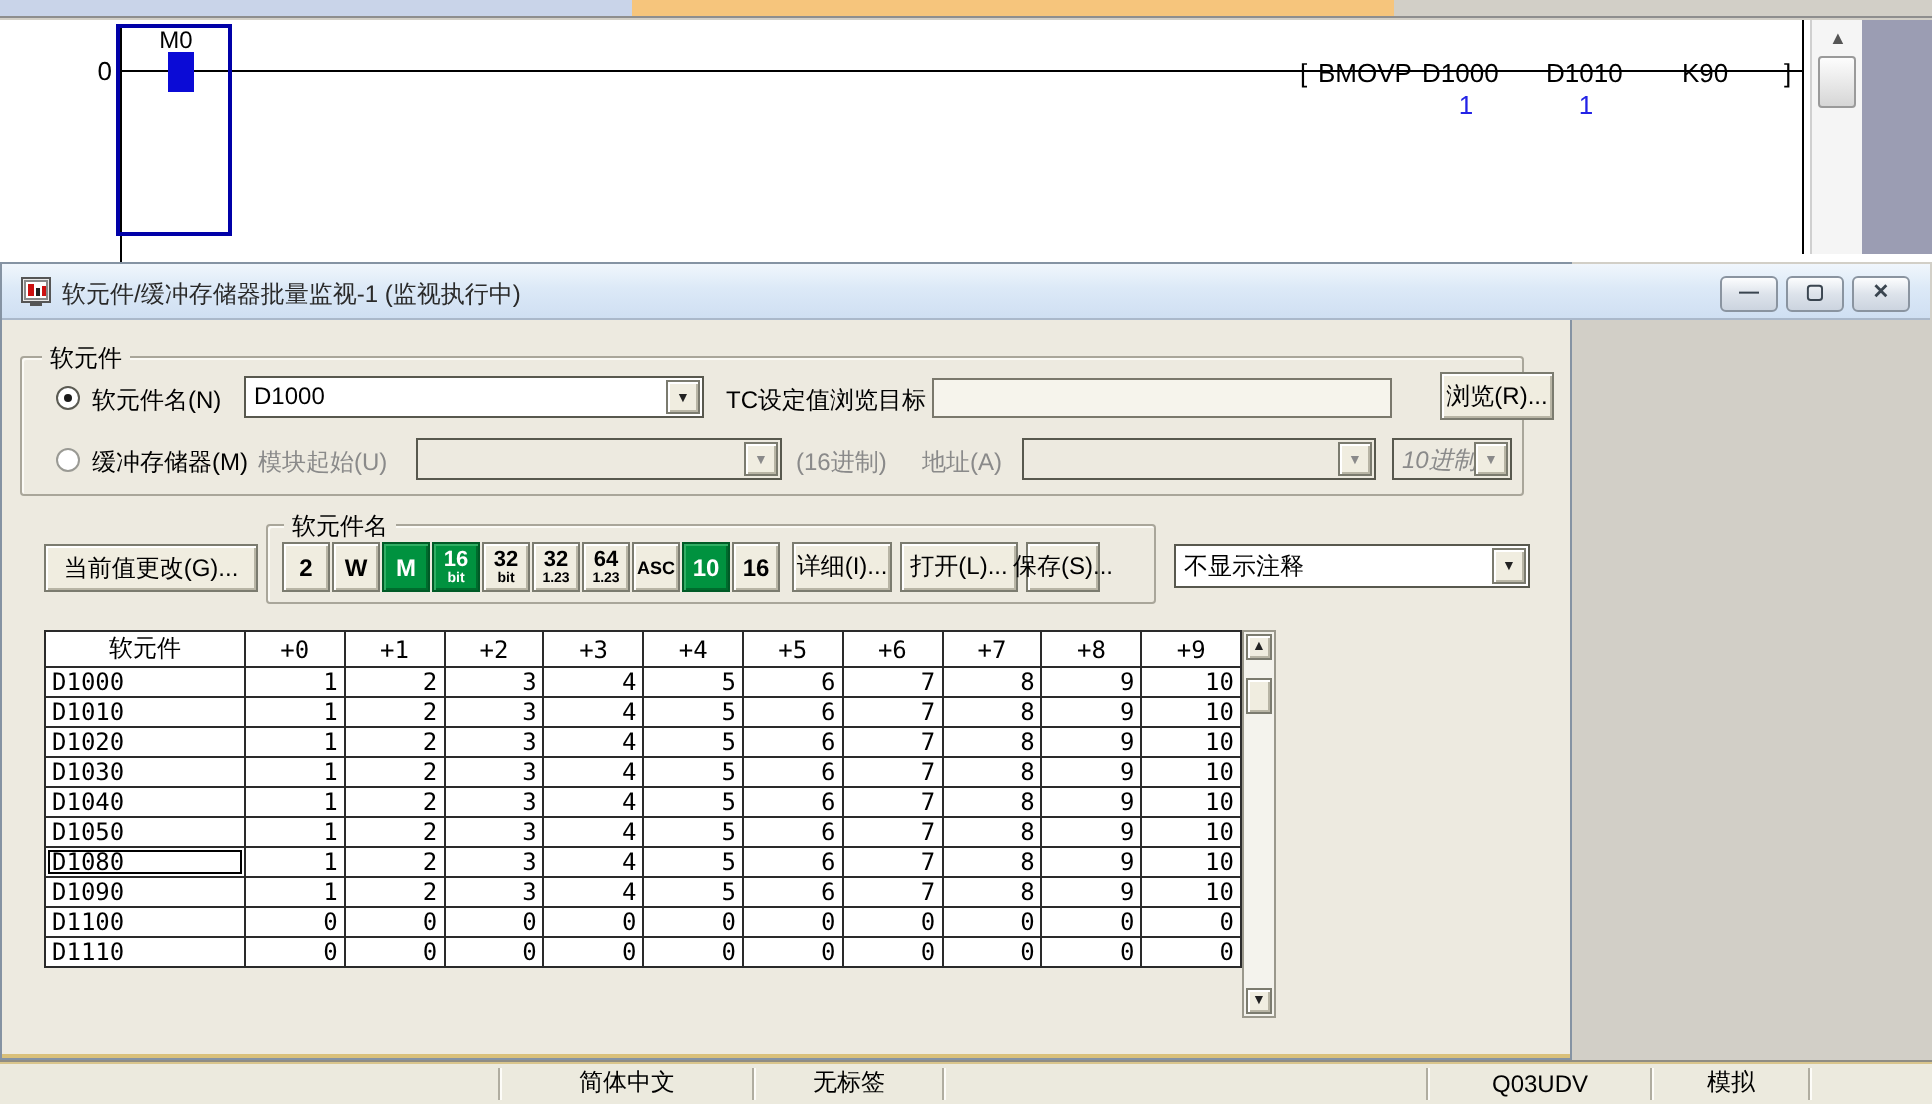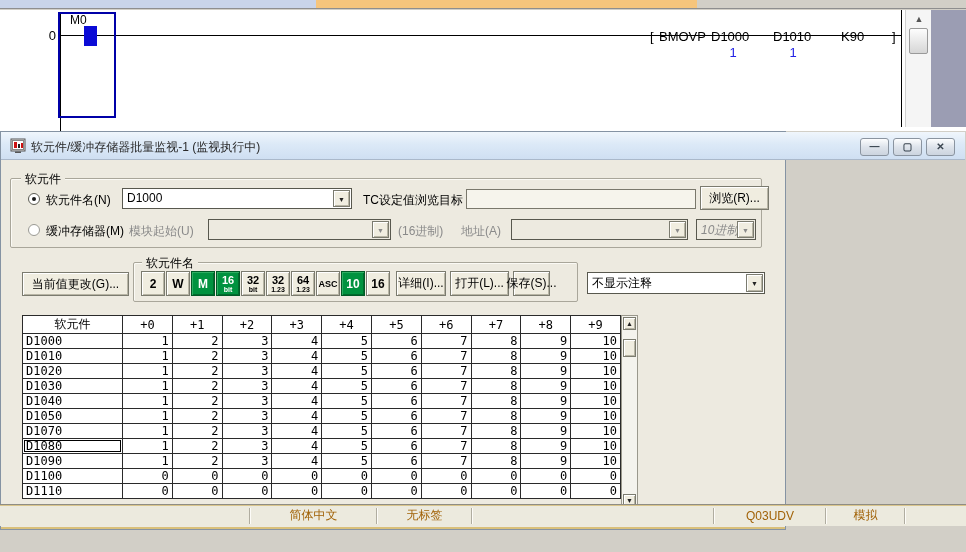--- a/index.html
+++ b/index.html
@@ -13,21 +13,21 @@
   .strip-b{ position:absolute; left:316px; top:0; width:381px; height:9px; background:#f6c57c; border-bottom:1px solid #8e8e8e; }
   .strip-c{ position:absolute; left:697px; top:0; width:269px; height:9px; background:#d2cfc7; border-bottom:1px solid #8e8e8e; }
 
   
   .ladder{ position:absolute; left:0; top:10px; width:966px; height:121px; background:#ffffff; }
   .step-num{ position:absolute; left:38px; top:18px; width:18px; height:13px; font-size:13px; text-align:right; color:#000; }
   .bus-left{ position:absolute; left:60px; top:2px; width:1px; height:119px; background:#000; }
   .bus-right{ position:absolute; left:901px; top:0; width:1px; height:117px; background:#000; }
   .rail{ position:absolute; left:60px; top:25px; width:842px; height:1px; background:#000; }
   .cursor-box{ position:absolute; left:58px; top:2px; width:58px; height:106px; border:2px solid #0000a8; }
-  .contact-label{ position:absolute; left:70px; top:3px; width:36px; font-size:12px; color:#000; }
+  .contact-label{ position:absolute; left:70px; top:3px; width:36px; font-size:12px; text-align:center; color:#000; }
   .contact-block{ position:absolute; left:84px; top:16px; width:13px; height:20px; background:#0b0bd6; }
   .instr{ position:absolute; top:19px; font-size:13px; color:#000; white-space:pre; }
   .mon-val{ position:absolute; top:35px; font-size:13px; color:#2323e6; text-align:center; }
   .lsb{ position:absolute; left:905px; top:0; width:26px; height:117px; background:#f5f5f5; border-left:1px solid #d0d0d0; }
   .lsb-up{ position:absolute; left:0; top:2px; width:26px; height:14px; font-size:9px; color:#555; text-align:center; line-height:14px; }
   .lsb-thumb{ position:absolute; left:3px; top:18px; width:19px; height:26px; background:linear-gradient(#fdfdfd,#d6d6d6); border:1px solid #9a9a9a; border-radius:2px; }
   .lgutter{ position:absolute; left:931px; top:0; width:35px; height:117px; background:#9b9db3; }
 
   
   .mwin{ position:absolute; left:0; top:131px; width:786px; height:399px; background:var(--dlg); border:1px solid #8593a3; box-shadow:inset 0 -2px 0 #d9c07a; }
@@ -73,21 +73,21 @@
   .grid td.dev{ text-align:left; position:relative; }
   .grid td.focus::after{ content:""; position:absolute; inset:1px; border:1px solid #000; }
   .col-dev{ width:100px; } .col-v{ width:49.8px; }
 
   .vscroll{ position:absolute; left:621px; top:315px; width:17px; height:194px; background:#f4f3ed; border:1px solid #9a988c; }
   .sb-btn{ position:absolute; left:1px; width:13px; height:13px; background:var(--btnface); border:1px solid #7b7b6f; box-shadow:inset 1px 1px 0 #fff, inset -1px -1px 0 #b8b5a5; font-size:7px; color:#222; text-align:center; line-height:12px; }
   .sb-up{ top:1px; } .sb-down{ bottom:1px; }
   .sb-thumb{ position:absolute; left:1px; top:23px; width:13px; height:18px; background:var(--btnface); border:1px solid #7b7b6f; box-shadow:inset 1px 1px 0 #fff, inset -1px -1px 0 #b8b5a5; }
 
   
-  .statusbar{ position:absolute; left:0; top:504px; width:966px; height:22px; background:#eceade; border-top:1px solid #8f8d84; box-shadow:inset 0 1px 0 #d9c58c; display:flex; align-items:center; font-size:12px; color:#a16207; }
+  .statusbar{ position:absolute; left:0; top:530px; width:966px; height:22px; background:#eceade; border-top:1px solid #8f8d84; box-shadow:inset 0 1px 0 #d9c58c; display:flex; align-items:center; font-size:12px; color:#000000; }
   .scell{ height:18px; display:flex; align-items:center; justify-content:center; }
   .ssep{ width:0; height:16px; border-left:1px solid #b0ada0; border-right:1px solid #fdfcf8; }
 </style>
 </head>
 <body>
 
 <div id="app">
 
   <div class="top-strip">
     <div class="strip-a"></div>
@@ -145,21 +145,21 @@
   <div class="radio checked" style="left:28px;top:193px"></div>
   <span class="lbl" style="left:46px;top:192px">软元件名(N)</span>
   <div class="combo" style="left:122px;top:188px;width:230px;height:21px">
     <span class="val">D1000</span>
     <div class="arrow">▼</div>
   </div>
   <span class="lbl" style="left:363px;top:192px">TC设定值浏览目标</span>
   <div class="field" style="left:466px;top:189px;width:230px;height:20px">
     <span class="val"></span>
   </div>
-  <div class="btn" style="left:700px;top:186px;width:69px;height:24px">浏览(R)...</div>
+  <div class="btn" style="left:720px;top:186px;width:57px;height:24px">浏览(R)...</div>
 
   <div class="radio dis" style="left:28px;top:224px"></div>
   <span class="lbl" style="left:46px;top:223px">缓冲存储器(M)</span>
   <span class="lbl dis" style="left:129px;top:223px">模块起始(U)</span>
   <div class="combo dis" style="left:208px;top:219px;width:183px;height:21px">
     <span class="val"></span>
     <div class="arrow">▼</div>
   </div>
   <span class="lbl dis" style="left:398px;top:223px">(16进制)</span>
   <span class="lbl dis" style="left:461px;top:223px">地址(A)</span>
@@ -310,33 +310,20 @@
           <td>3</td>
           <td>4</td>
           <td>5</td>
           <td>6</td>
           <td>7</td>
           <td>8</td>
           <td>9</td>
           <td>10</td>
         </tr>
         <tr>
-          <td class="dev">D1070</td>
-          <td>1</td>
-          <td>2</td>
-          <td>3</td>
-          <td>4</td>
-          <td>5</td>
-          <td>6</td>
-          <td>7</td>
-          <td>8</td>
-          <td>9</td>
-          <td>10</td>
-        </tr>
-        <tr>
           <td class="dev focus">D1080</td>
           <td>1</td>
           <td>2</td>
           <td>3</td>
           <td>4</td>
           <td>5</td>
           <td>6</td>
           <td>7</td>
           <td>8</td>
           <td>9</td>

